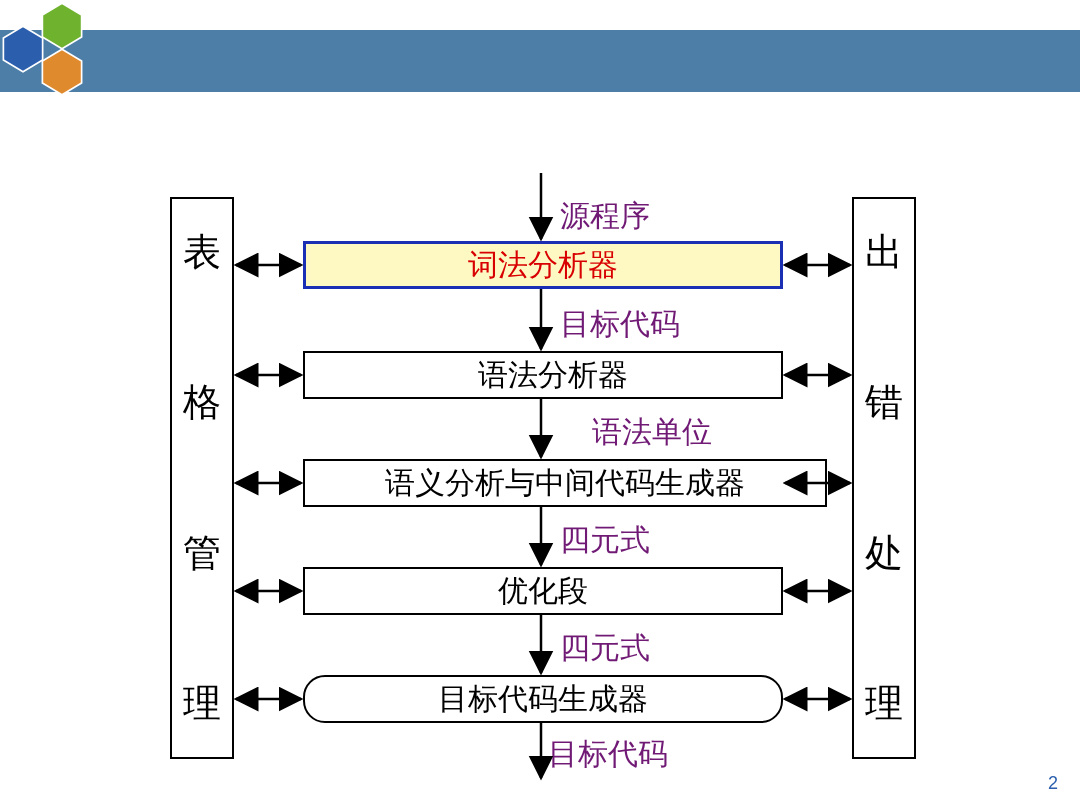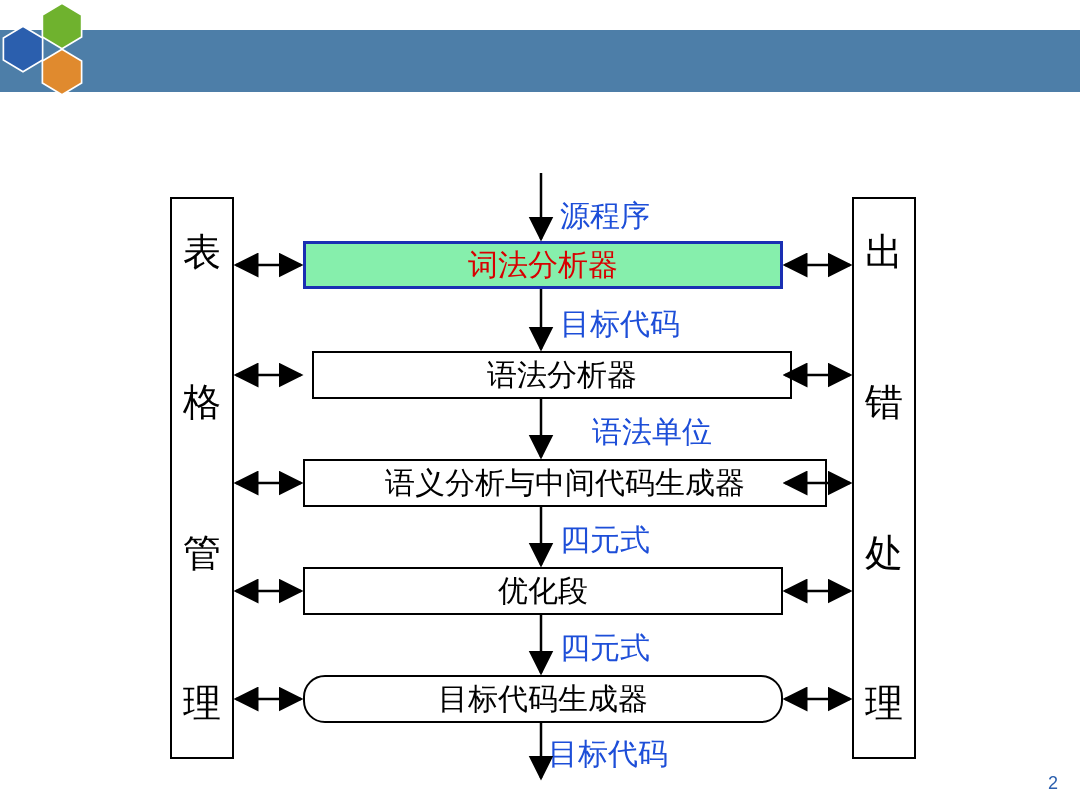--- a/index.html
+++ b/index.html
@@ -41,21 +41,21 @@
     position: absolute;
     border: 2px solid #000;
     background: #fff;
     display: flex;
     align-items: center;
     justify-content: center;
     font-size: 30px;
   }
   .box-highlight {
     border: 3px solid #1a2fb3;
-    background: #86efac;
+    background: #fef9c3;
     color: #d80000;
   }
 
   
   .sidebox {
     position: absolute;
     border: 2px solid #000;
     background: #fff;
     width: 64px;
     font-size: 38px;
@@ -63,21 +63,21 @@
     flex-direction: column;
     align-items: center;
     justify-content: space-between;
     padding: 28px 0;
   }
 
   
   .lbl {
     position: absolute;
     font-size: 30px;
-    color: #1d4ed8;
+    color: #701a75;
   }
 
   .page-num {
     position: absolute;
     right: 22px;
     bottom: 16px;
     color: #2b5fae;
     font-size: 18px;
   }
 
@@ -122,21 +122,21 @@
   <span>出</span>
   <span>错</span>
   <span>处</span>
   <span>理</span>
 </div>
 
 <div class="box box-highlight" style="left:303px; top:241px; width:480px; height:48px;">
   <span>词法分析器</span>
 </div>
 
-<div class="box" style="left:312px; top:351px; width:480px; height:48px;padding-left:20px;">
+<div class="box" style="left:303px; top:351px; width:480px; height:48px;padding-left:20px;">
   <span>语法分析器</span>
 </div>
 
 <div class="box" style="left:303px; top:459px; width:524px; height:48px;">
   <span>语义分析与中间代码生成器</span>
 </div>
 
 <div class="box" style="left:303px; top:567px; width:480px; height:48px;">
   <span>优化段</span>
 </div>

